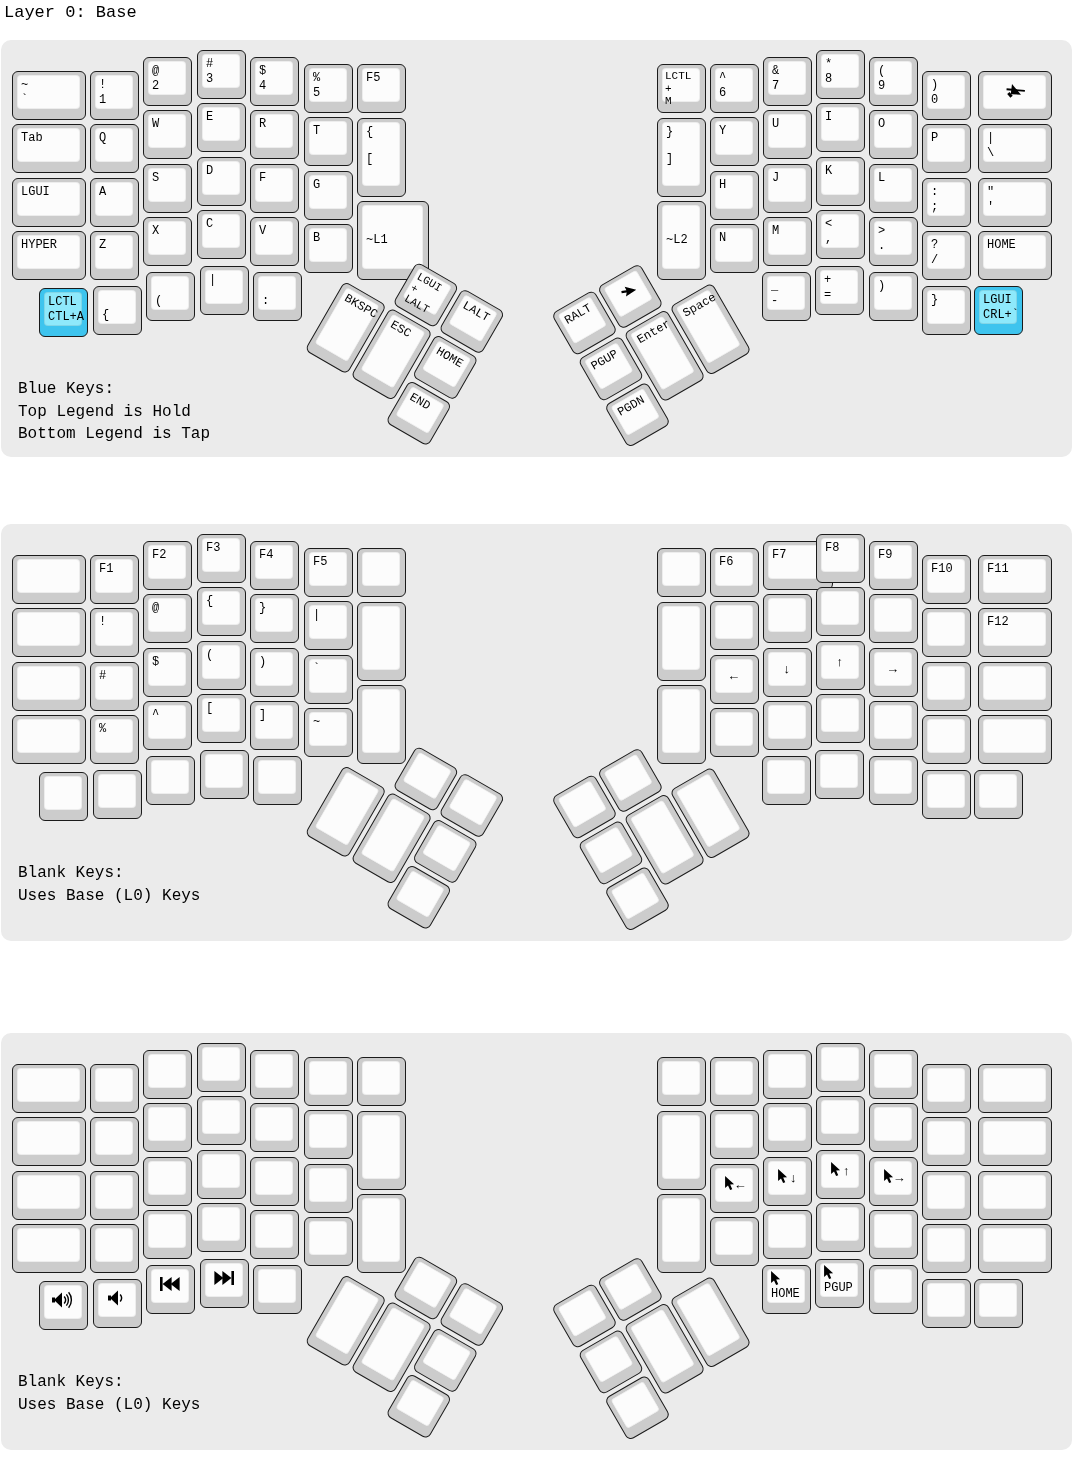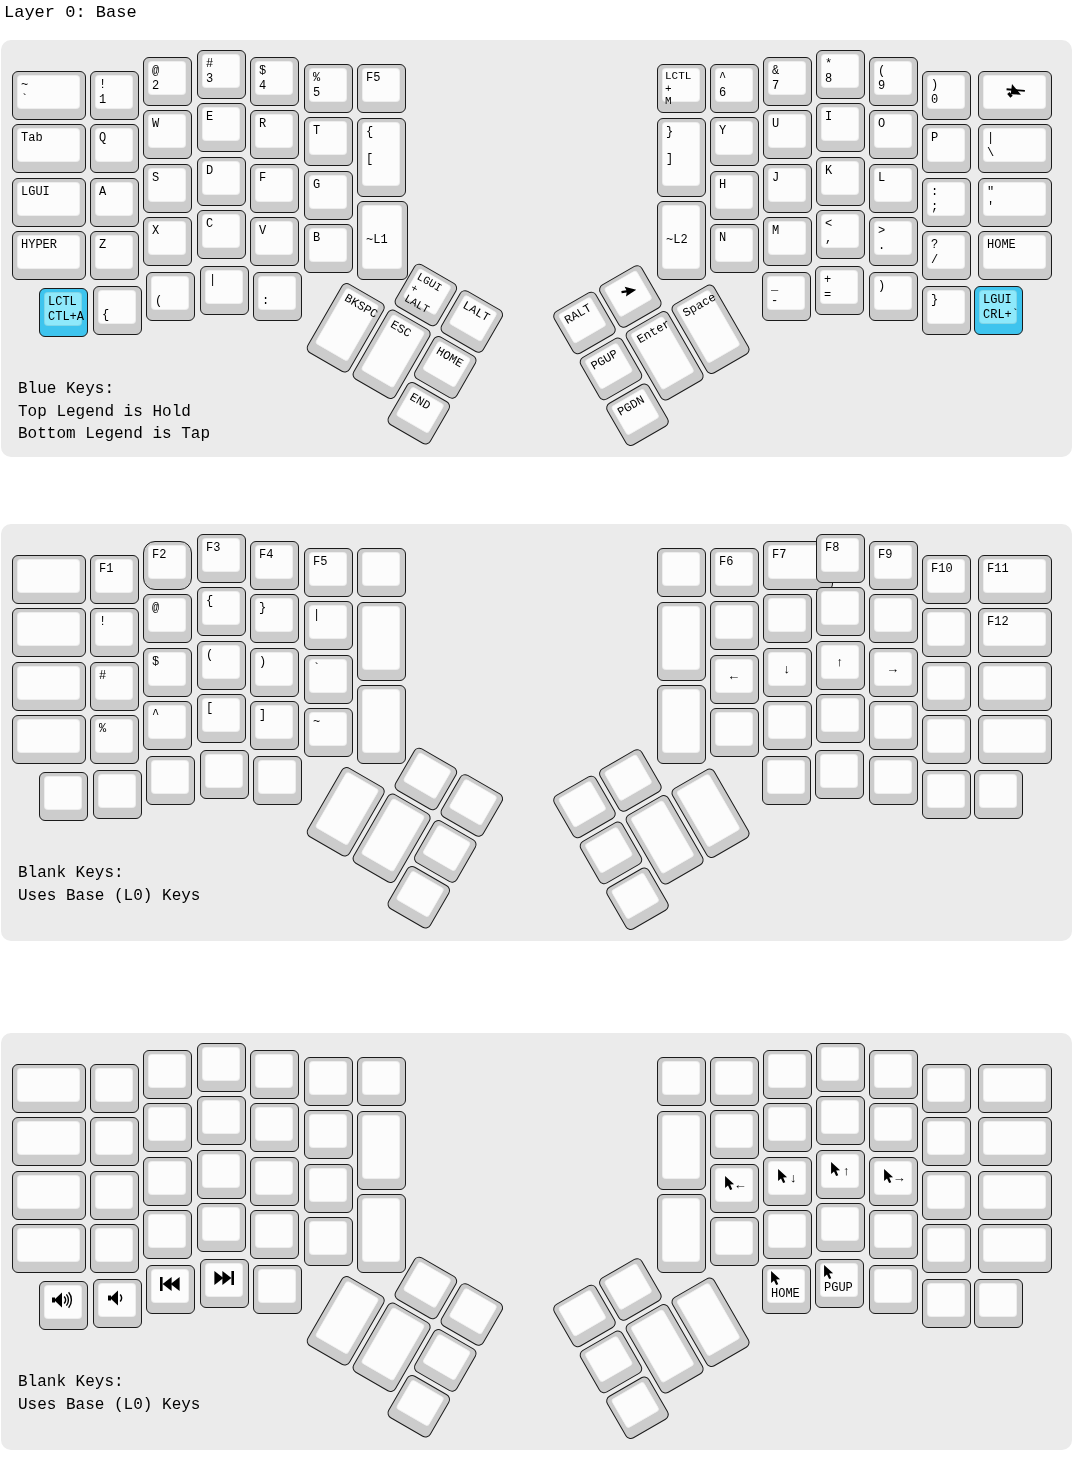--- a/index.html
+++ b/index.html
@@ -142,21 +142,21 @@
           </div>
           <div class="key" style="left: 356px; top: 24px; width: 49px; height: 49px;">
             <div class="face"></div>
             <div class="leg lt">F5</div>
           </div>
           <div class="key" style="left: 356px; top: 78px; width: 49px; height: 79px;">
             <div class="face"></div>
             <div class="leg lt">{</div>
             <div class="leg lm2">[</div>
           </div>
-          <div class="key" style="left: 356px; top: 161px; width: 51px; height: 79px;">
+          <div class="key" style="left: 356px; top: 161px; width: 72px; height: 79px;">
             <div class="face"></div>
             <div class="leg lm">~L1</div>
           </div>
           <div class="key blue" style="left: 38px; top: 248px; width: 49px; height: 49px;">
             <div class="face"></div>
             <div class="leg lt">LCTL</div>
             <div class="leg lb">CTL+A</div>
           </div>
           <div class="key" style="left: 92px; top: 246px; width: 49px; height: 49px;">
             <div class="face"></div>
@@ -418,21 +418,21 @@
             <div class="leg lt">!</div>
           </div>
           <div class="key" style="left: 89px; top: 138px; width: 49px; height: 49px;">
             <div class="face"></div>
             <div class="leg lt">#</div>
           </div>
           <div class="key" style="left: 89px; top: 191px; width: 49px; height: 49px;">
             <div class="face"></div>
             <div class="leg lt">%</div>
           </div>
-          <div class="key" style="left: 142px; top: 17px; width: 49px; height: 49px; border-radius: 12px;">
+          <div class="key" style="left: 142px; top: 17px; width: 49px; height: 49px;">
             <div class="face"></div>
             <div class="leg lt">F2</div>
           </div>
           <div class="key" style="left: 142px; top: 70px; width: 49px; height: 49px;">
             <div class="face"></div>
             <div class="leg lt">@</div>
           </div>
           <div class="key" style="left: 142px; top: 124px; width: 49px; height: 49px;">
             <div class="face"></div>
             <div class="leg lt">$</div>

